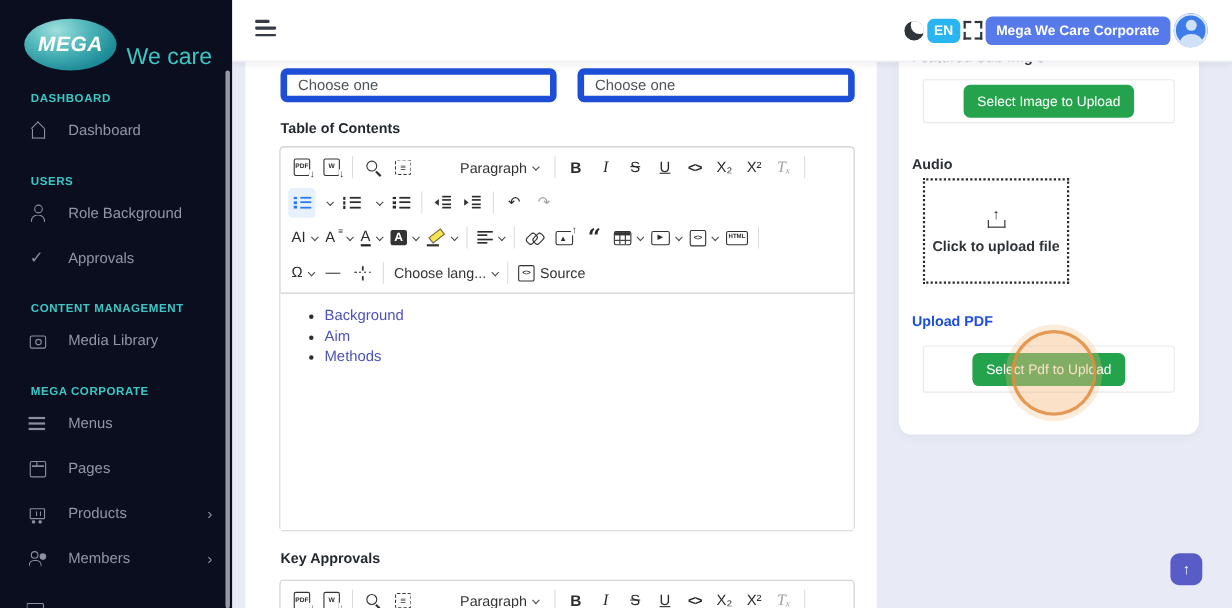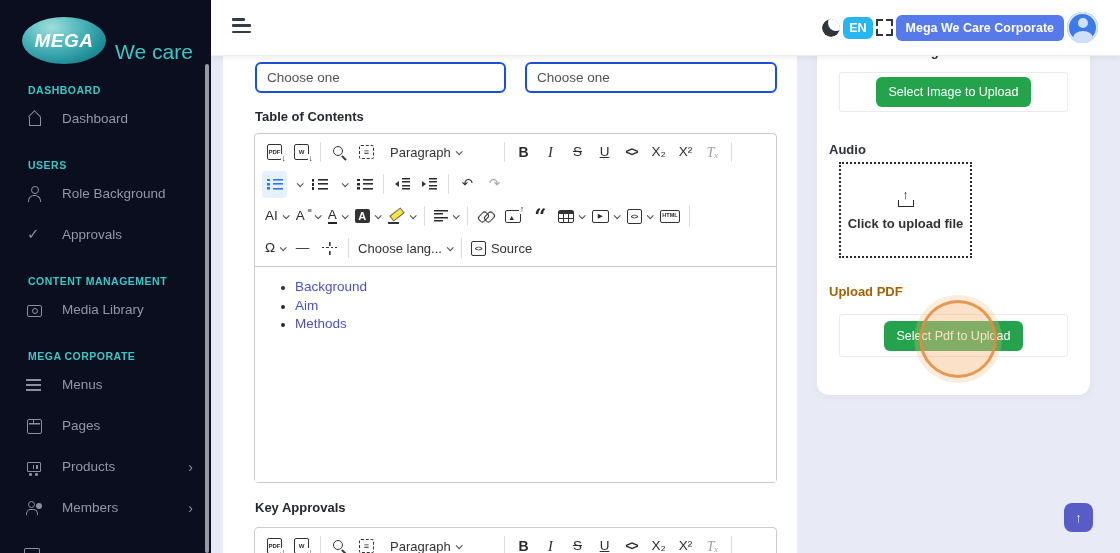--- a/index.html
+++ b/index.html
@@ -59,32 +59,32 @@
   .fs-b::before{content:"";position:absolute;left:0;bottom:0;width:5px;height:5px;border-left:2px solid #30363c;border-bottom:2px solid #30363c}
   .fs-b::after{content:"";position:absolute;right:0;bottom:0;width:5px;height:5px;border-right:2px solid #30363c;border-bottom:2px solid #30363c}
   .org-btn{background:var(--org-button-blue,#567ae9);color:#fff;font-weight:700;font-size:12.5px;padding:6px 10px;border-radius:6px;border:none;cursor:pointer;font-family:inherit}
   .avatar{width:31px;height:31px;border-radius:50%;background:#3d7ce8;position:relative;overflow:hidden;cursor:pointer;box-shadow:0 0 0 2px #dbe7fb inset}
   .avatar::before{content:"";position:absolute;left:10.5px;top:6px;width:10px;height:10px;border-radius:50%;background:#cfe0f8}
   .avatar::after{content:"";position:absolute;left:5.5px;top:19px;width:20px;height:14px;border-radius:50%;background:#cfe0f8}
 
   
   .form-card{position:absolute;left:223px;top:0;width:574px;height:553px;background:#fff;z-index:1}
   .field-label{position:absolute;font-size:13px;font-weight:700;color:#24292f;z-index:2}
-  .select-box{position:absolute;height:31px;background:#fff;border:2px solid #1d4ed8;border-radius:6px;display:flex;align-items:center;
+  .select-box{position:absolute;height:31px;background:#fff;border:6px solid #1d4ed8;border-radius:6px;display:flex;align-items:center;
     padding:0 10px;font-size:13.5px;color:#4c535b;cursor:pointer;z-index:2}
 
   
   .editor{position:absolute;background:#fff;border:1px solid #c9cbd1;border-radius:4px;z-index:2}
   .ed-toolbar{padding:2px 2px}
   .tb-row{display:flex;align-items:center;height:32px;padding:0 4px}
   .tb{display:inline-flex;align-items:center;justify-content:center;min-width:25px;height:27px;margin:0 1px;border:0;background:transparent;
     border-radius:4px;font-size:13.5px;color:#2b2b2b;padding:0 3px;cursor:pointer;font-family:inherit}
   .tb.active{background:#e7f1fd;color:#2977ff}
   .tb.disabled{color:#a2a2a2}
-  .tb.wide{min-width:117px;justify-content:flex-start;padding:0 9px}
+  .tb.wide{min-width:117px;justify-content:flex-end;padding:0 9px}
   .tb.narrow{min-width:15px}
   .tb .lbl{font-size:13px;color:#333;white-space:nowrap}
   .c{width:5px;height:5px;border-right:1.4px solid #4a4a4a;border-bottom:1.4px solid #4a4a4a;transform:rotate(45deg) translateY(-1px);margin-left:5px;flex:none}
   .sep{width:1px;height:20px;background:#dcdcde;margin:0 5px;flex:none}
   .g{display:inline-flex;align-items:center;justify-content:center;position:relative;color:currentColor;line-height:1}
   .doc{width:15px;height:16px;border:1.4px solid #333;border-radius:2px;font-size:6px;font-weight:700}
   .doc::after{content:"↓";position:absolute;right:-5px;bottom:-4px;font-size:9px;font-weight:700;background:#fff;line-height:1;padding-left:1px}
   .mag{width:15px;height:15px}
   .mag::before{content:"";position:absolute;left:1px;top:1px;width:8px;height:8px;border:1.6px solid #333;border-radius:50%}
   .mag::after{content:"";position:absolute;right:0;bottom:1px;width:6px;height:1.8px;background:#333;transform:rotate(45deg)}
@@ -143,21 +143,21 @@
   .rp-label{position:absolute;left:12px;font-size:13px;font-weight:700;color:#2b3038}
   .rp-box{position:absolute;left:22px;width:229px;border:1px solid #e9eaef;border-radius:3px;display:flex;align-items:center;justify-content:center;background:#fff}
   .green-btn{background:var(--green,#24a34c);color:#fff;border:none;border-radius:6px;font-size:12.5px;font-weight:500;
     padding:8px 13px;cursor:pointer;font-family:inherit;white-space:nowrap}
   .dropzone{position:absolute;left:22px;top:126px;width:133px;height:96px;border:2px dotted #26292e;display:flex;flex-direction:column;
     align-items:center;justify-content:center;cursor:pointer;background:#fff}
   .up-ico{position:relative;width:22px;height:17px;margin-bottom:9px}
   .up-ico::before{content:"↑";position:absolute;left:50%;transform:translateX(-50%);top:-3px;font-size:13px;font-weight:700;color:#26292e}
   .up-ico::after{content:"";position:absolute;left:3px;right:3px;bottom:0;height:6px;border:1.7px solid #26292e;border-top:none}
   .dz-text{font-size:13px;font-weight:700;color:#2e3338}
-  .muted-label{color:#a16207}
+  .muted-label{color:#1d4ed8}
 
   .click-circle{position:absolute;left:919px;top:300px;width:78px;height:78px;border-radius:50%;z-index:45;
     border:3px solid rgba(224,140,62,.85);background:rgba(245,188,130,.45);box-shadow:0 0 0 5px rgba(245,188,130,.28)}
 
   .scrolltop{position:absolute;left:1064px;top:503px;width:29px;height:29px;border:none;border-radius:8px;cursor:pointer;z-index:55;
     background:var(--scrolltop-purple,#575cc6);color:#fff;font-size:13px;display:flex;align-items:center;justify-content:center}
 </style>
 </head>
 <body>
 

